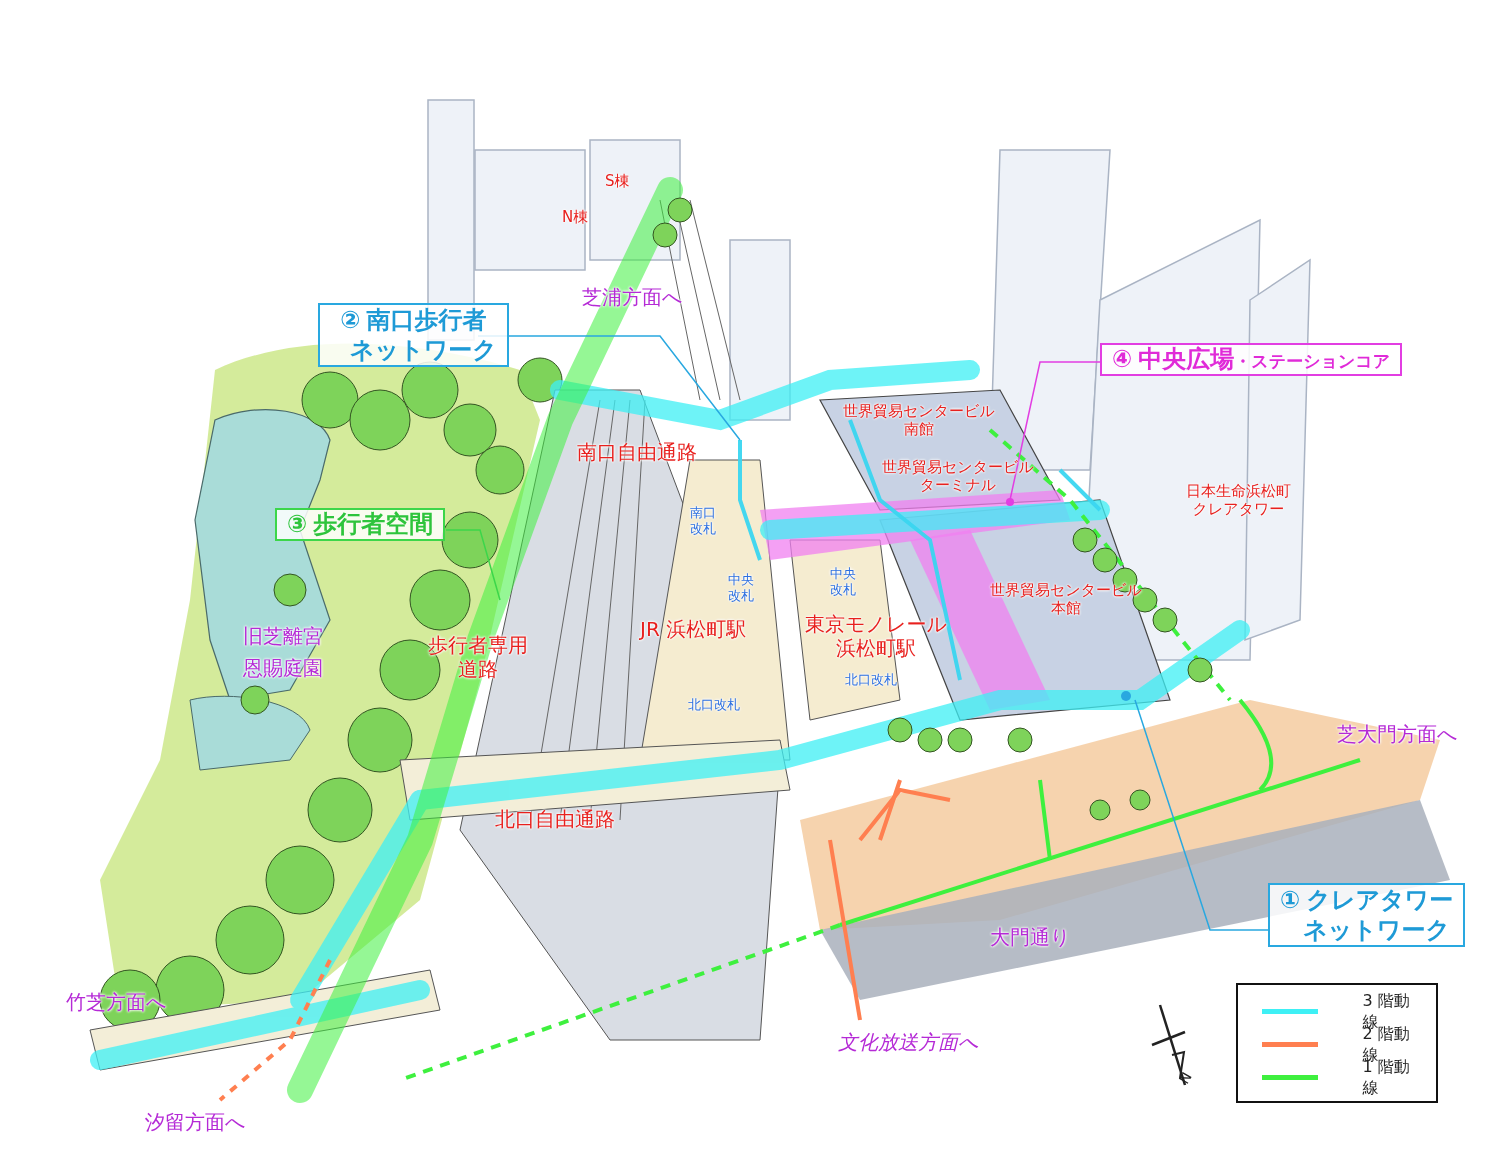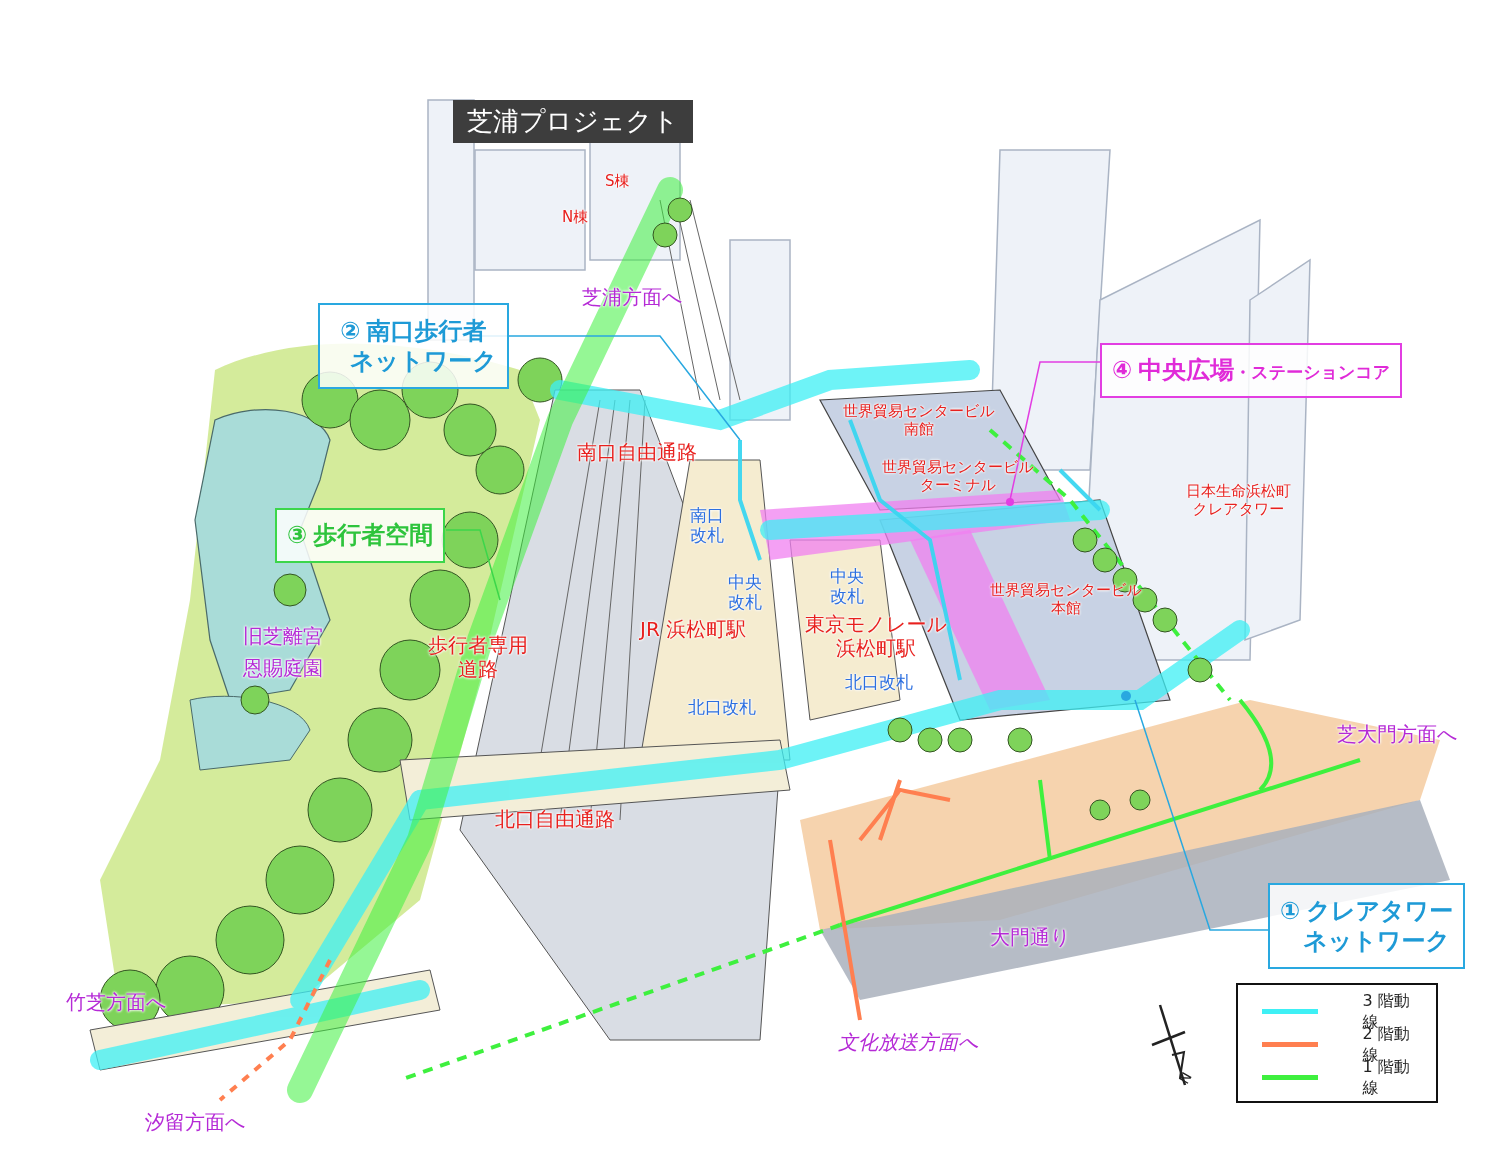--- a/index.html
+++ b/index.html
@@ -7,33 +7,33 @@
     body { font-family: "DejaVu Sans", "Liberation Sans", sans-serif; position: relative; }
     #stage { position: absolute; left: 0; top: 0; width: 1500px; height: 1164px; }
     svg.art { position: absolute; left: 0; top: 0; }
 
     .title-box {
       position: absolute; background: #3d3d3d; color: #ffffff;
       font-size: 26px; padding: 6px 14px; line-height: 1.2; white-space: nowrap;
     }
     .callout {
       position: absolute; background: rgba(255,255,255,0.85);
-      font-size: 24px; line-height: 1.2; padding: 11px 10px; text-align: center;
+      font-size: 24px; line-height: 1.2; padding: 0 10px; text-align: center;
       border: 2px solid; white-space: nowrap; font-weight: bold;
     }
     .callout .num { margin-right: 6px; }
     .callout.c-cyan { border-color: #29a8e0; color: #1e9ad6; }
     .callout.c-green { border-color: #3cd64a; color: #2ec43c; }
     .callout.c-magenta { border-color: #e23ee2; color: #e02ad8; }
     .callout.c-magenta .sub { font-size: 17px; margin-top: 13px; }
 
     .lbl { position: absolute; font-size: 15px; line-height: 1.2; text-align: center; white-space: nowrap;
       text-shadow: 0 0 3px #fff, 0 0 3px #fff, 0 0 2px #fff; }
     .lbl.red { color: #e8201e; }
-    .lbl.blue { color: #2c6fe0; font-size: 17px; }
+    .lbl.blue { color: #2c6fe0; font-size: 13px; }
     .lbl.purple { color: #b52ad6; }
     .lbl.big { font-size: 20px; }
 
     .legend {
       position: absolute; left: 1236px; top: 983px; width: 202px; height: 120px;
       border: 2px solid #111; background: #fff; padding: 10px 14px;
     }
     .legend-row { display: flex; align-items: center; height: 33px; gap: 24px; }
     .legend-swatch { width: 60px; height: 5px; margin-left: 10px; margin-right: 20px; }
     .legend-text { font-size: 16px; color: #222; }
@@ -169,21 +169,20 @@
     <g stroke="#3cd64a" stroke-width="1.5" fill="none">
       <path d="M446,530 L480,530 L500,600"></path>
     </g>
     <g stroke="#e23ee2" stroke-width="1.5" fill="none">
       <path d="M1100,362 L1040,362 L1010,500"></path>
     </g>
     <circle cx="1126" cy="696" r="5" fill="#29a8e0"></circle>
     <circle cx="1010" cy="502" r="4" fill="#e23ee2"></circle>
   </svg>
 
-  <div class="title-box" style="left:453px; top:100px;">芝浦プロジェクト</div>
 
   <div class="callout c-cyan" style="left:318px; top:303px; line-height:1.25;">
     <div><span class="num">②</span><span>南口歩行者</span></div>
     <div style="padding-left:20px;">ネットワーク</div>
   </div>
   <div class="callout c-green" style="left:275px; top:508px;">
     <span class="num">③</span><span>歩行者空間</span>
   </div>
   <div class="callout c-magenta" style="left:1100px; top:343px;">
     <span class="num">④</span><span>中央広場</span><span class="sub">・ステーションコア</span>

